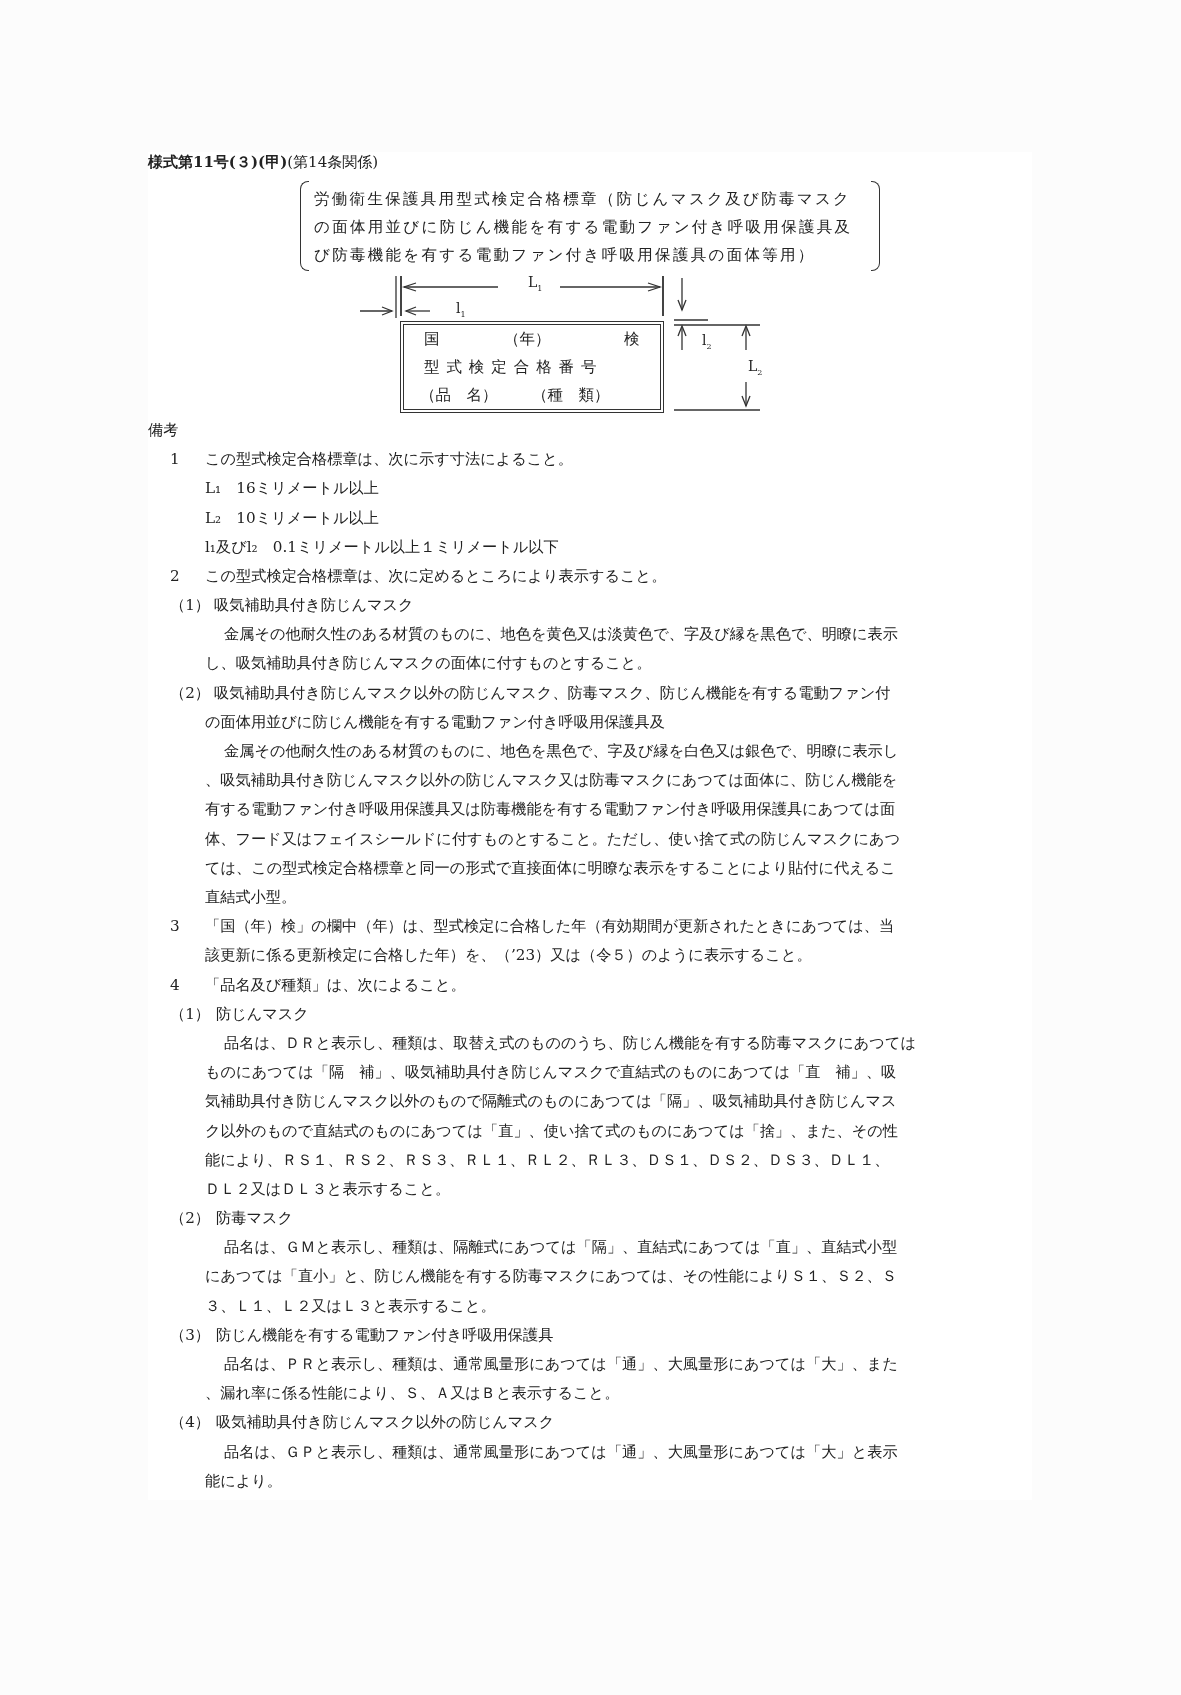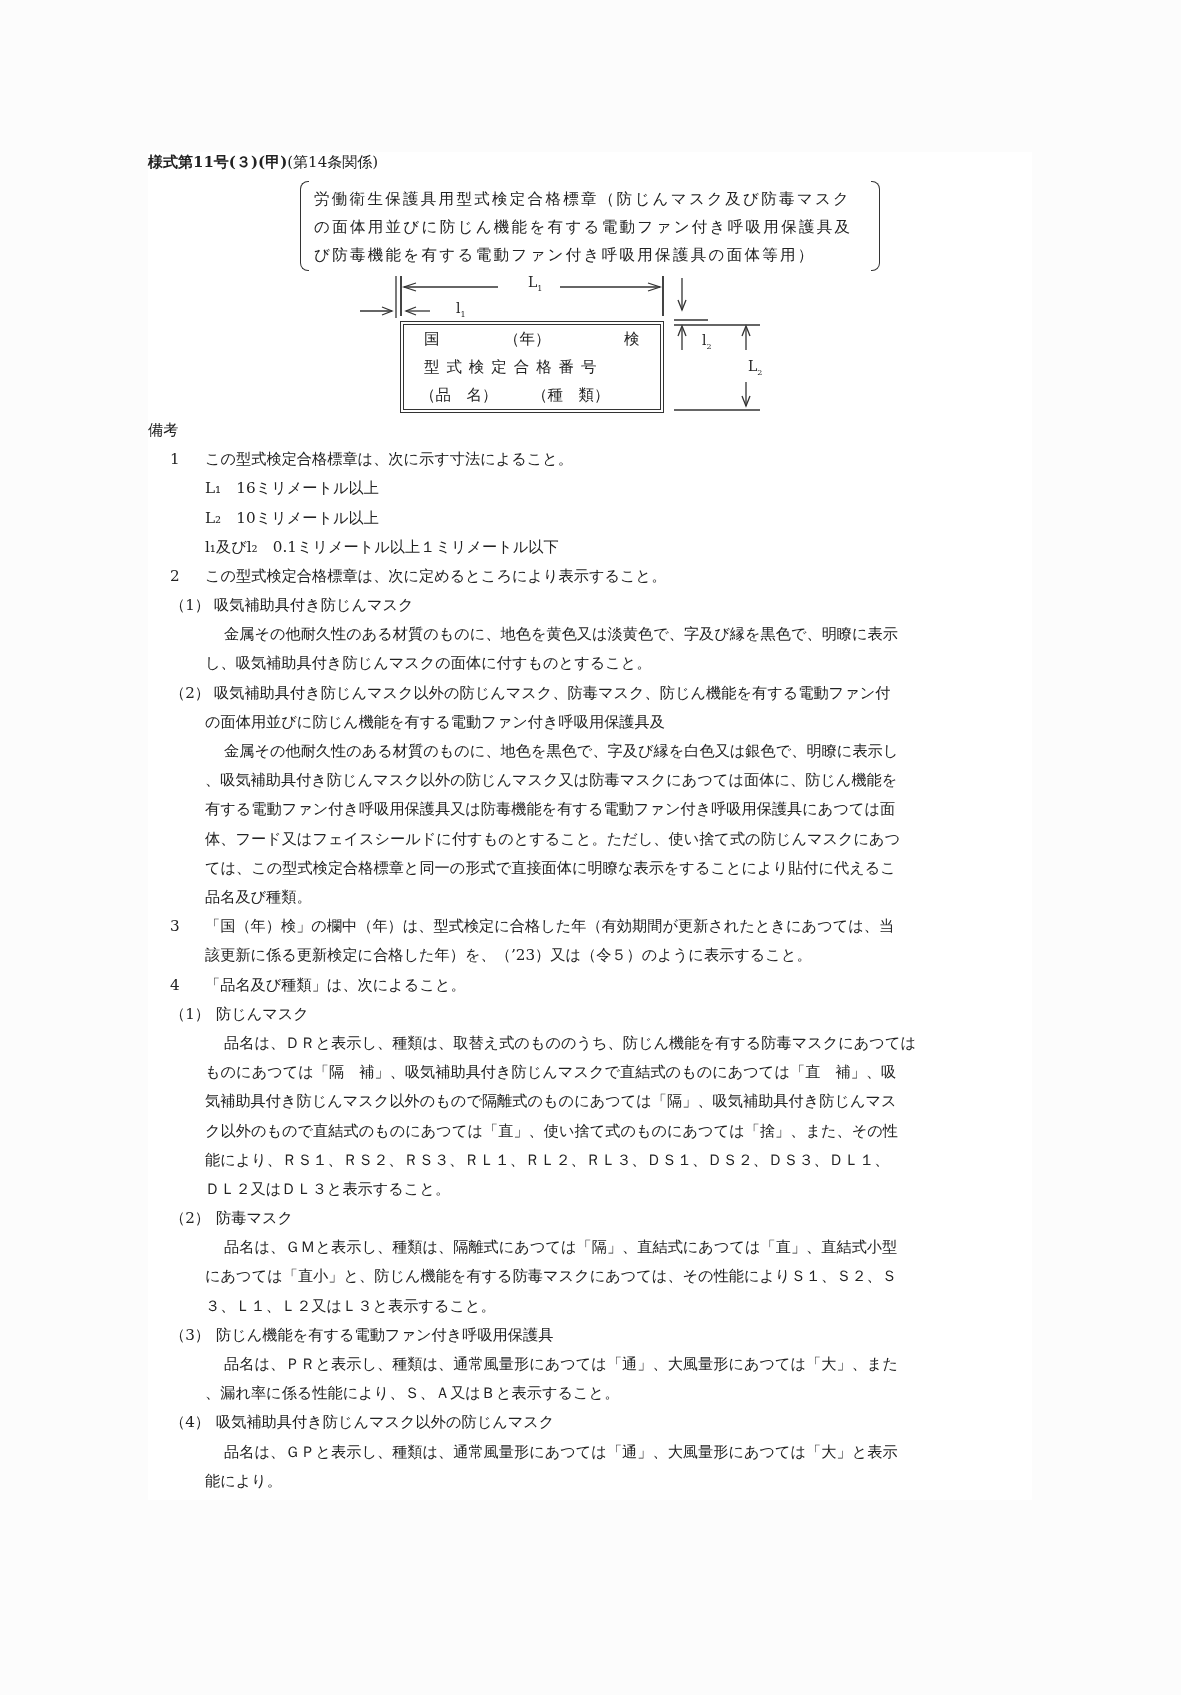--- a/index.html
+++ b/index.html
@@ -126,21 +126,21 @@
       <div class="row ind1"><span class="paren-tight">（1）</span><span>吸気補助具付き防じんマスク</span></div>
       <div class="row ind3"><span>金属その他耐久性のある材質のものに、地色を黄色又は淡黄色で、字及び縁を黒色で、明瞭に表示</span></div>
       <div class="row" style="padding-left: 57px; font-family: Liberation Mono, monospace;"><span>し、吸気補助具付き防じんマスクの面体に付すものとすること。</span></div>
       <div class="row ind1"><span class="paren-tight">（2）</span><span>吸気補助具付き防じんマスク以外の防じんマスク、防毒マスク、防じん機能を有する電動ファン付</span></div>
       <div class="row" style="padding-left: 57px;"><span>の面体用並びに防じん機能を有する電動ファン付き呼吸用保護具及</span></div>
       <div class="row ind3"><span>金属その他耐久性のある材質のものに、地色を黒色で、字及び縁を白色又は銀色で、明瞭に表示し</span></div>
       <div class="row" style="padding-left: 57px;"><span>、吸気補助具付き防じんマスク以外の防じんマスク又は防毒マスクにあつては面体に、防じん機能を</span></div>
       <div class="row" style="padding-left: 57px;"><span>有する電動ファン付き呼吸用保護具又は防毒機能を有する電動ファン付き呼吸用保護具にあつては面</span></div>
       <div class="row" style="padding-left: 57px;"><span>体、フード又はフェイスシールドに付すものとすること。ただし、使い捨て式の防じんマスクにあつ</span></div>
       <div class="row" style="padding-left: 57px;"><span>ては、この型式検定合格標章と同一の形式で直接面体に明瞭な表示をすることにより貼付に代えるこ</span></div>
-      <div class="row" style="padding-left: 57px;"><span>品名及び種類。</span></div>
+      <div class="row" style="padding-left: 57px;"><span>直結式小型。</span></div>
       <div class="row ind1"><span class="num">3</span><span>「国（年）検」の欄中（年）は、型式検定に合格した年（有効期間が更新されたときにあつては、当</span></div>
       <div class="row" style="padding-left: 57px;"><span>該更新に係る更新検定に合格した年）を、（’23）又は（令５）のように表示すること。</span></div>
       <div class="row ind1"><span class="num">4</span><span>「品名及び種類」は、次によること。</span></div>
       <div class="row ind1"><span class="paren">（1）</span><span>防じんマスク</span></div>
       <div class="row ind3"><span>品名は、ＤＲと表示し、種類は、取替え式のもののうち、防じん機能を有する防毒マスクにあつては</span></div>
       <div class="row" style="padding-left: 57px;"><span>ものにあつては「隔　補」、吸気補助具付き防じんマスクで直結式のものにあつては「直　補」、吸</span></div>
       <div class="row" style="padding-left: 57px;"><span>気補助具付き防じんマスク以外のもので隔離式のものにあつては「隔」、吸気補助具付き防じんマス</span></div>
       <div class="row" style="padding-left: 57px;"><span>ク以外のもので直結式のものにあつては「直」、使い捨て式のものにあつては「捨」、また、その性</span></div>
       <div class="row" style="padding-left: 57px;"><span>能により、ＲＳ１、ＲＳ２、ＲＳ３、ＲＬ１、ＲＬ２、ＲＬ３、ＤＳ１、ＤＳ２、ＤＳ３、ＤＬ１、</span></div>
       <div class="row" style="padding-left: 57px;"><span>ＤＬ２又はＤＬ３と表示すること。</span></div>

